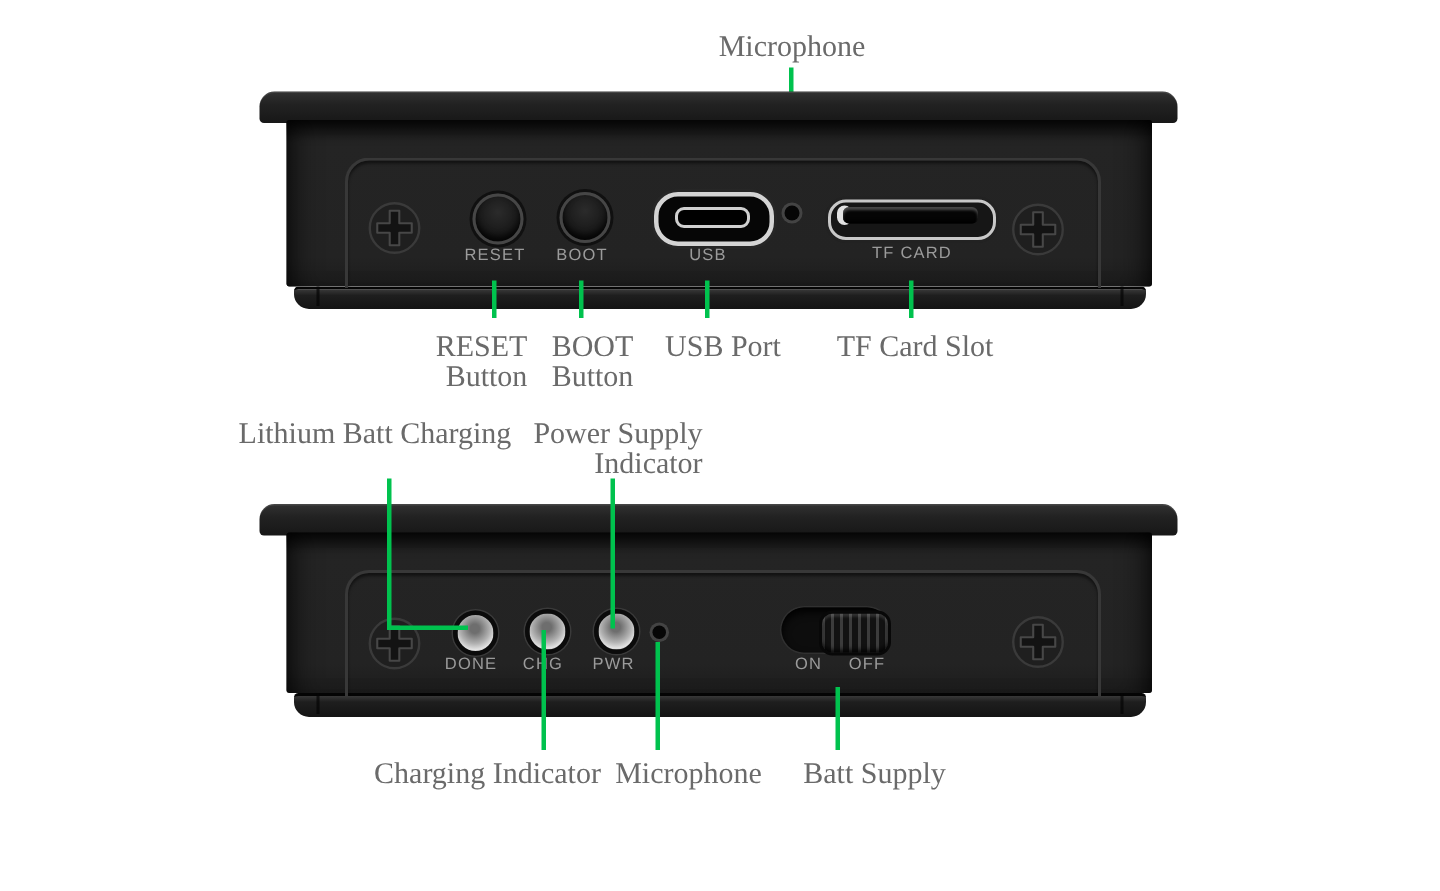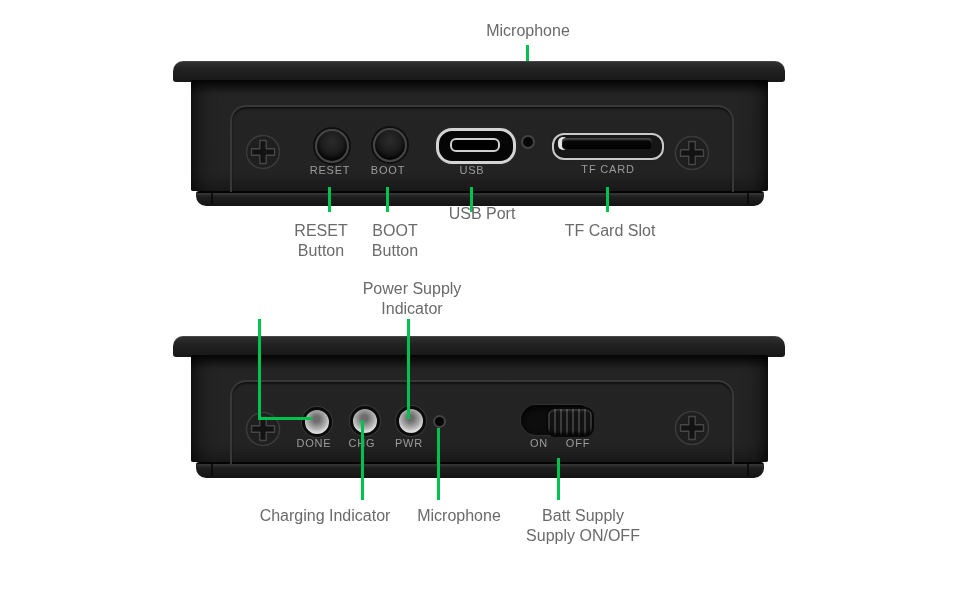--- a/index.html
+++ b/index.html
@@ -73,22 +73,22 @@
     background:repeating-linear-gradient(90deg,#3c3c3c 0px,#3c3c3c 2px,#121212 2px,#121212 6px);
     box-shadow:inset 0 2px 2px rgba(255,255,255,.15), inset 0 -2px 3px rgba(0,0,0,.8);
   }
   .screw{display:block;}
   
   .dev-label{
     color:#9b9b9b;font-size:11px;letter-spacing:.8px;
     transform:translateX(-50%);white-space:nowrap;text-align:center;
   }
   .callout-label{
-    color:#6a6a6a;font-size:16px;line-height:20px;
-    transform:translateX(-50%);white-space:nowrap;text-align:center;
+    color:#6a6a6a;font-size:20px;line-height:20px;
+    transform:translateX(-50%);white-space:nowrap;text-align:right;font-family:Liberation Serif, serif;
   }
   .cl-line{display:block;}
   
   .gline{background:#00c24e;}
 </style>
 </head>
 <body>
 
 <div class="stage">
 
@@ -135,31 +135,32 @@
     <div class="abs gline" style="left:606px;top:187px;width:3px;height:25px;"></div>
 
     <div class="abs callout-label" style="left:321px;top:221px;">
       <span class="cl-line">RESET</span>
       <span class="cl-line">Button</span>
     </div>
     <div class="abs callout-label" style="left:395px;top:221px;">
       <span class="cl-line">BOOT</span>
       <span class="cl-line">Button</span>
     </div>
-    <div class="abs callout-label" style="left:482px;top:204px;">
+    <div class="abs callout-label" style="left:482px;top:221px;">
       <span class="cl-line">USB Port</span>
     </div>
     <div class="abs callout-label" style="left:610px;top:221px;">
       <span class="cl-line">TF Card Slot</span>
     </div>
   </div>
 
   <div>
 
     <div class="abs callout-label" style="left:250px;top:279px;">
+      <span class="cl-line">Lithium Batt Charging</span>
     </div>
     <div class="abs callout-label" style="left:412px;top:279px;">
       <span class="cl-line">Power Supply</span>
       <span class="cl-line">Indicator</span>
     </div>
 
     <div class="abs lid" style="left:173px;top:336px;width:612px;height:21px;"></div>
     <div class="abs dev-body" style="left:191px;top:355px;width:577px;height:107px;"></div>
     <div class="abs strip" style="left:196px;top:462px;width:568px;height:14px;"></div>
     <div class="abs notch" style="left:211px;top:462px;height:14px;"></div>
@@ -197,17 +198,16 @@
     <div class="abs gline" style="left:557px;top:458px;width:3px;height:42px;"></div>
 
     <div class="abs callout-label" style="left:325px;top:506px;">
       <span class="cl-line">Charging Indicator</span>
     </div>
     <div class="abs callout-label" style="left:459px;top:506px;">
       <span class="cl-line">Microphone</span>
     </div>
     <div class="abs callout-label" style="left:583px;top:506px;">
       <span class="cl-line">Batt Supply</span>
-      <span class="cl-line">Supply ON/OFF</span>
     </div>
   </div>
 
 </div>
 
 </body></html>

